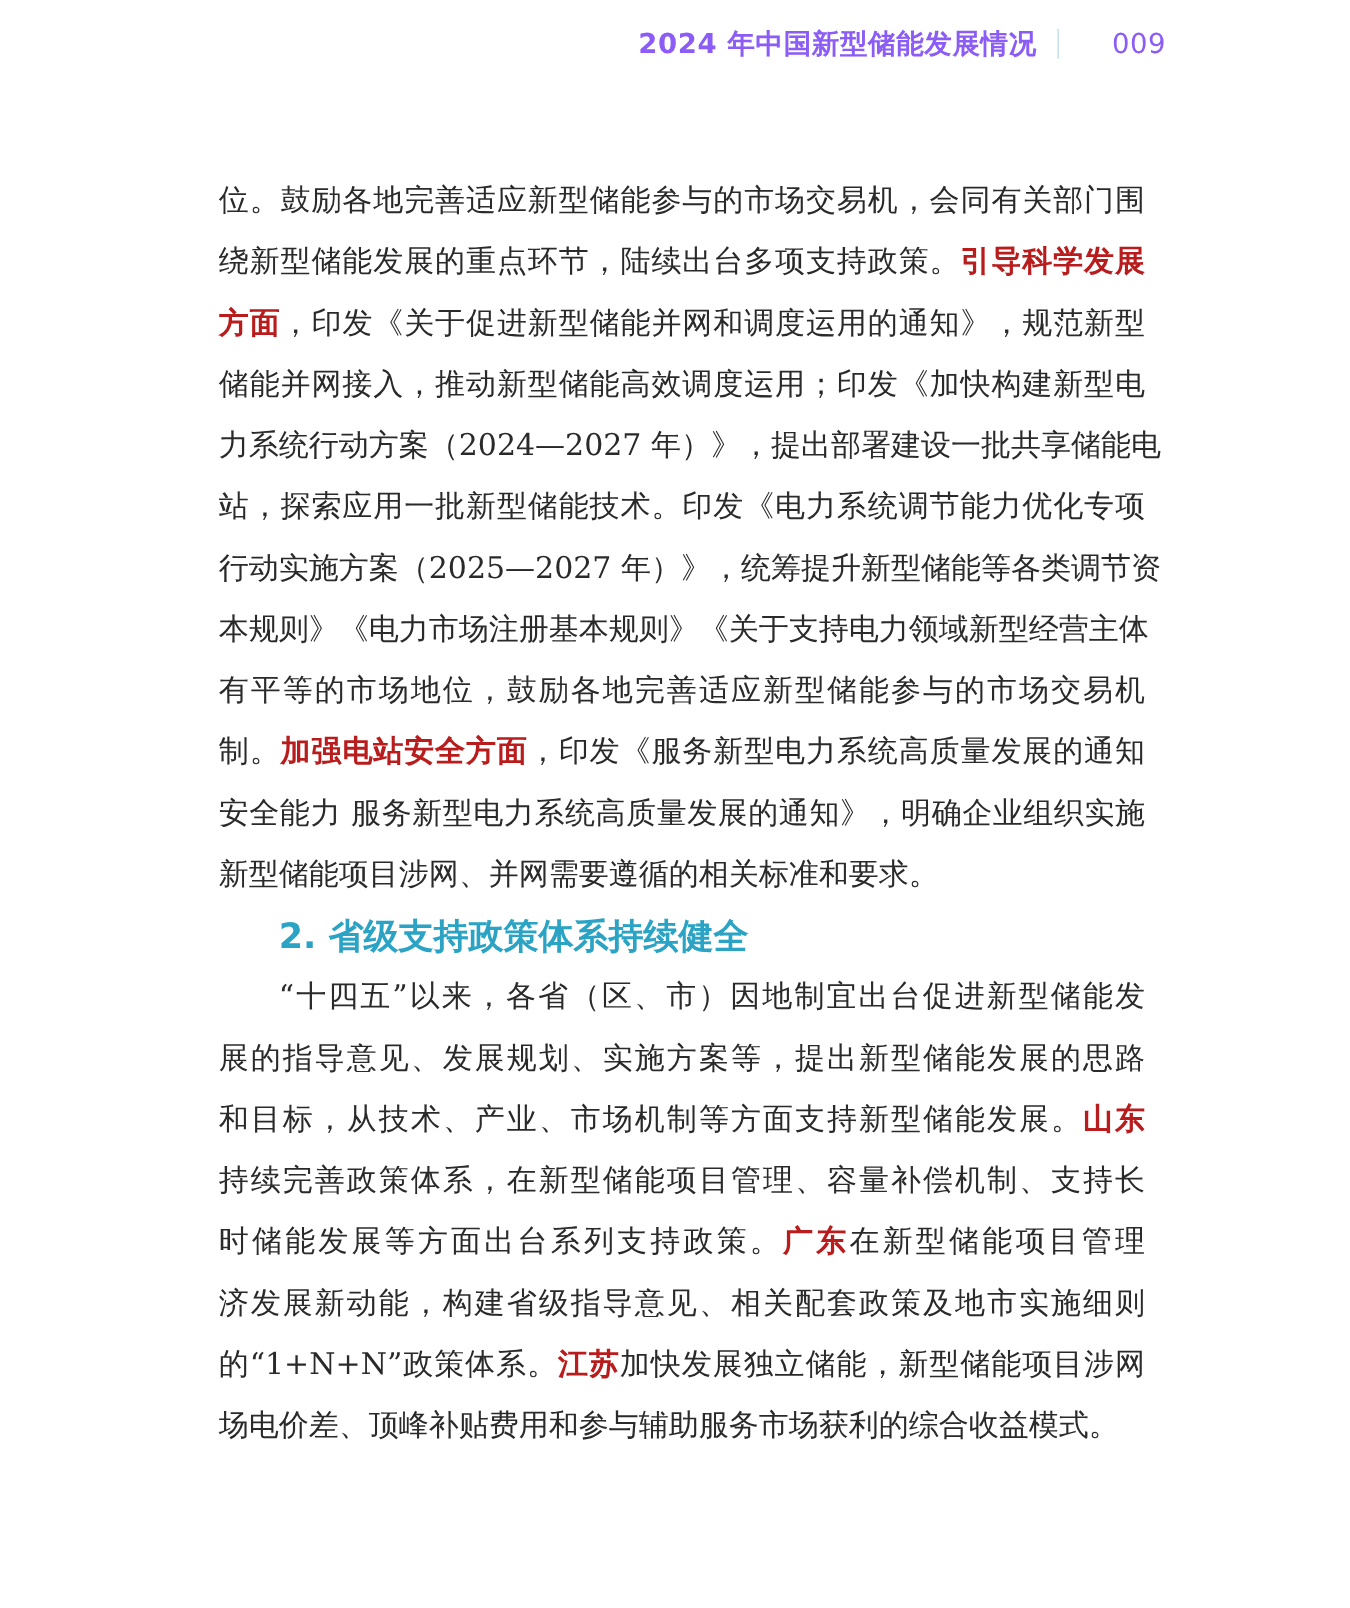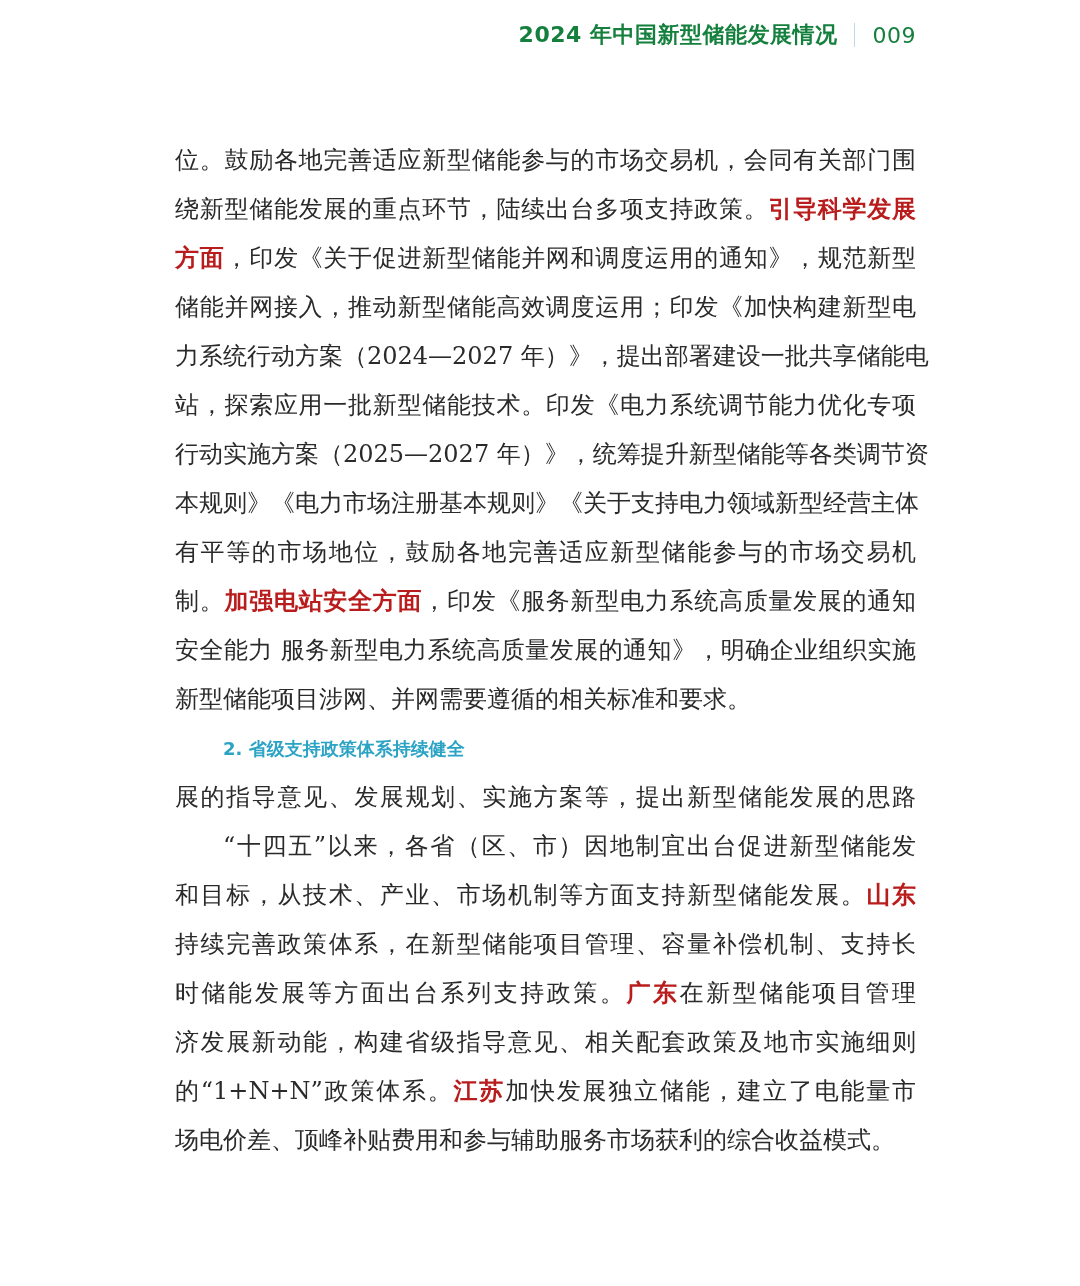--- a/index.html
+++ b/index.html
@@ -8,39 +8,40 @@
     height: 1286px;
     background: #ffffff;
     position: relative;
     overflow: hidden;
     font-family: "DejaVu Serif", "Liberation Serif", serif;
     color: #2a2a2a;
   }
   .header {
     position: absolute;
     top: 20px;
-    right: 164px;
+    right: 147px;
     display: flex;
     align-items: center;
     font-family: "DejaVu Sans", "Liberation Sans", sans-serif;
-    color: #15803d;
+    color: #8b5cf6;
     font-size: 22px;
     font-weight: bold;
     letter-spacing: 0.5px;
   }
   .header .sep {
     display: inline-block;
     width: 1px;
     height: 24px;
     background: #b8dce8;
     margin: 0 18px 0 16px;
   }
   .header .pageno {
     font-weight: normal;
     font-size: 22px;
+    margin-left: 25px;
   }
   .body-text {
     position: absolute;
     left: 175px;
     top: 136px;
     width: 741px;
   }
   .line {
     height: 49px;
     line-height: 49px;
@@ -57,21 +58,21 @@
     font-family: "DejaVu Sans", "Liberation Sans", sans-serif;
     font-weight: bold;
     color: #b91c1c;
   }
   .line.indent { padding-left: 48px; }
   .section-heading {
     height: 49px;
     line-height: 49px;
     padding-left: 48px;
     font-family: "DejaVu Sans", "Liberation Sans", sans-serif;
-    font-size: 18px;
+    font-size: 28px;
     font-weight: bold;
     color: #2aa3c4;
   }
 </style>
 </head>
 <body>
 
 <div class="header">
   <span>2024 年中国新型储能发展情况</span>
   <span class="sep"></span>
@@ -88,22 +89,22 @@
       <div class="line"><span>站，探索应用一批新型储能技术。印发《电力系统调节能力优化专项</span></div>
       <div class="line"><span>行动实施方案（2025—2027 年）》，统筹提升新型储能等各类调节资</span></div>
       <div class="line"><span>本规则》《电力市场注册基本规则》《关于支持电力领域新型经营主体</span></div>
       <div class="line"><span>有平等的市场地位，鼓励各地完善适应新型储能参与的市场交易机</span></div>
       <div class="line"><span>制。</span><b>加强电站安全方面</b><span>，印发《服务新型电力系统高质量发展的通知</span></div>
       <div class="line"><span>安全能力 服务新型电力系统高质量发展的通知》，明确企业组织实施</span></div>
       <div class="line last"><span>新型储能项目涉网、并网需要遵循的相关标准和要求。</span></div>
     </div>
   <div class="section-heading">2. 省级支持政策体系持续健全</div>
   <div id="p2">
+      <div class="line indent"><span>“十四五”以来，各省（区、市）因地制宜出台促进新型储能发</span></div>
       <div class="line"><span>展的指导意见、发展规划、实施方案等，提出新型储能发展的思路</span></div>
-      <div class="line indent"><span>“十四五”以来，各省（区、市）因地制宜出台促进新型储能发</span></div>
       <div class="line"><span>和目标，从技术、产业、市场机制等方面支持新型储能发展。</span><b>山东</b></div>
       <div class="line"><span>持续完善政策体系，在新型储能项目管理、容量补偿机制、支持长</span></div>
       <div class="line"><span>时储能发展等方面出台系列支持政策。</span><b>广东</b><span>在新型储能项目管理</span></div>
       <div class="line"><span>济发展新动能，构建省级指导意见、相关配套政策及地市实施细则</span></div>
-      <div class="line"><span>的“1+N+N”政策体系。</span><b>江苏</b><span>加快发展独立储能，建立了电能量市</span></div>
+      <div class="line"><span>的“1+N+N”政策体系。</span><b>江苏</b><span>加快发展独立储能，新型储能项目涉网</span></div>
       <div class="line last"><span>场电价差、顶峰补贴费用和参与辅助服务市场获利的综合收益模式。</span></div>
     </div>
 </div>
 
 </body></html>

